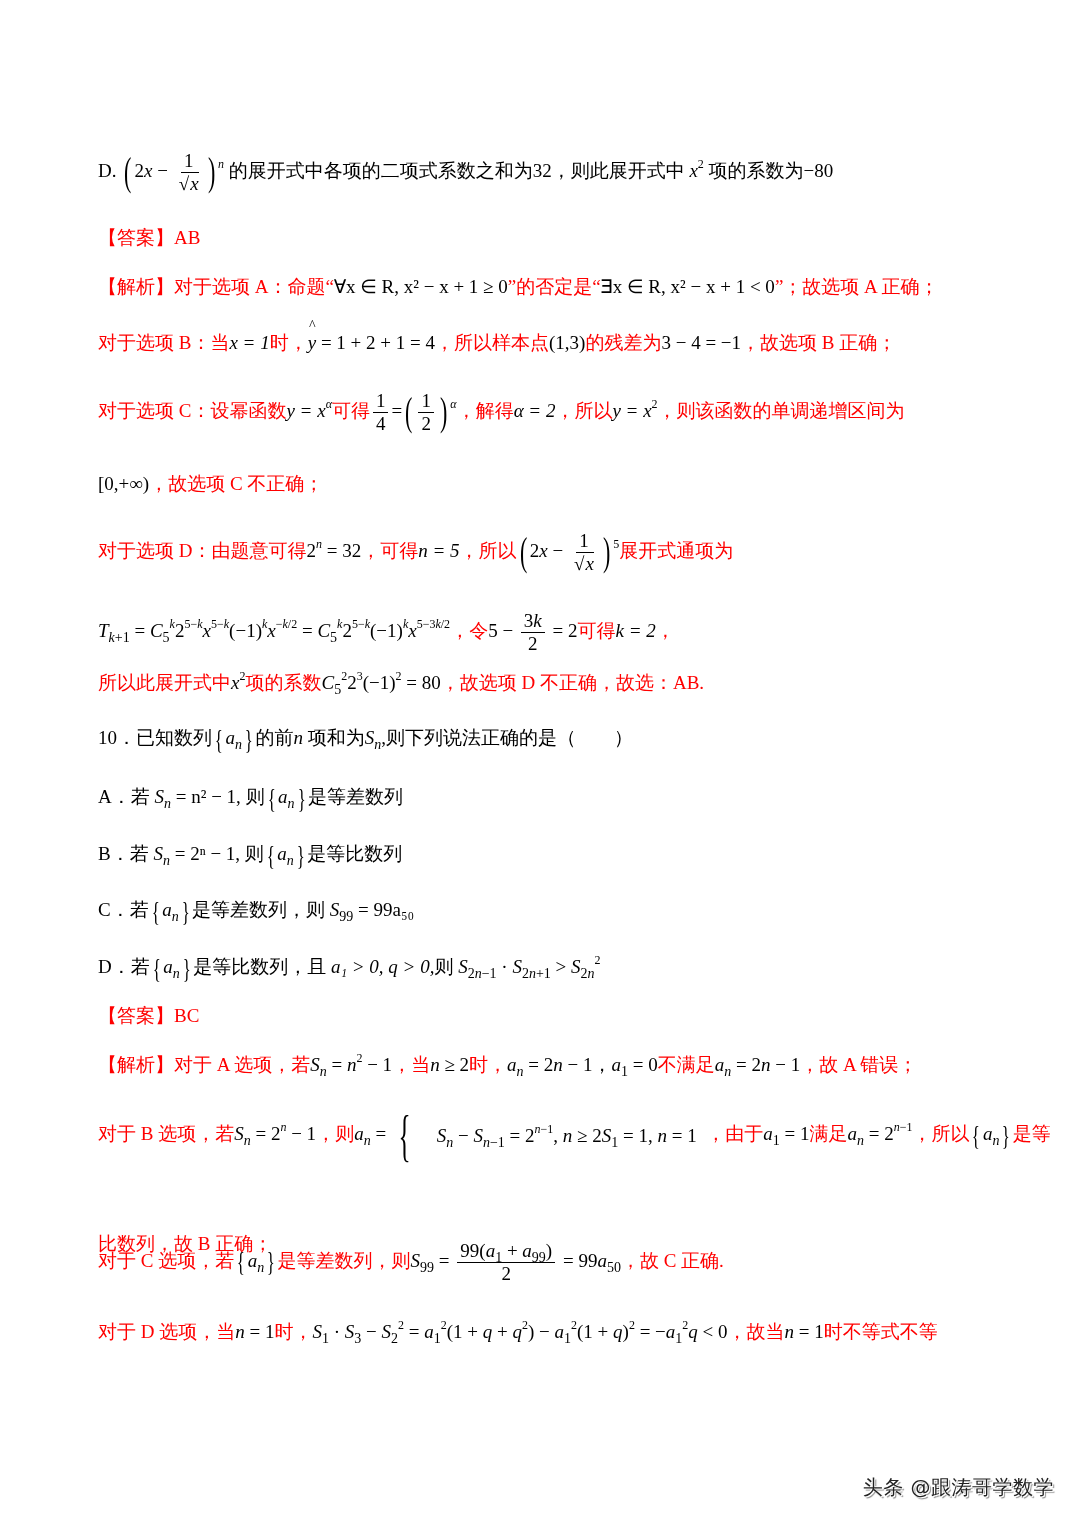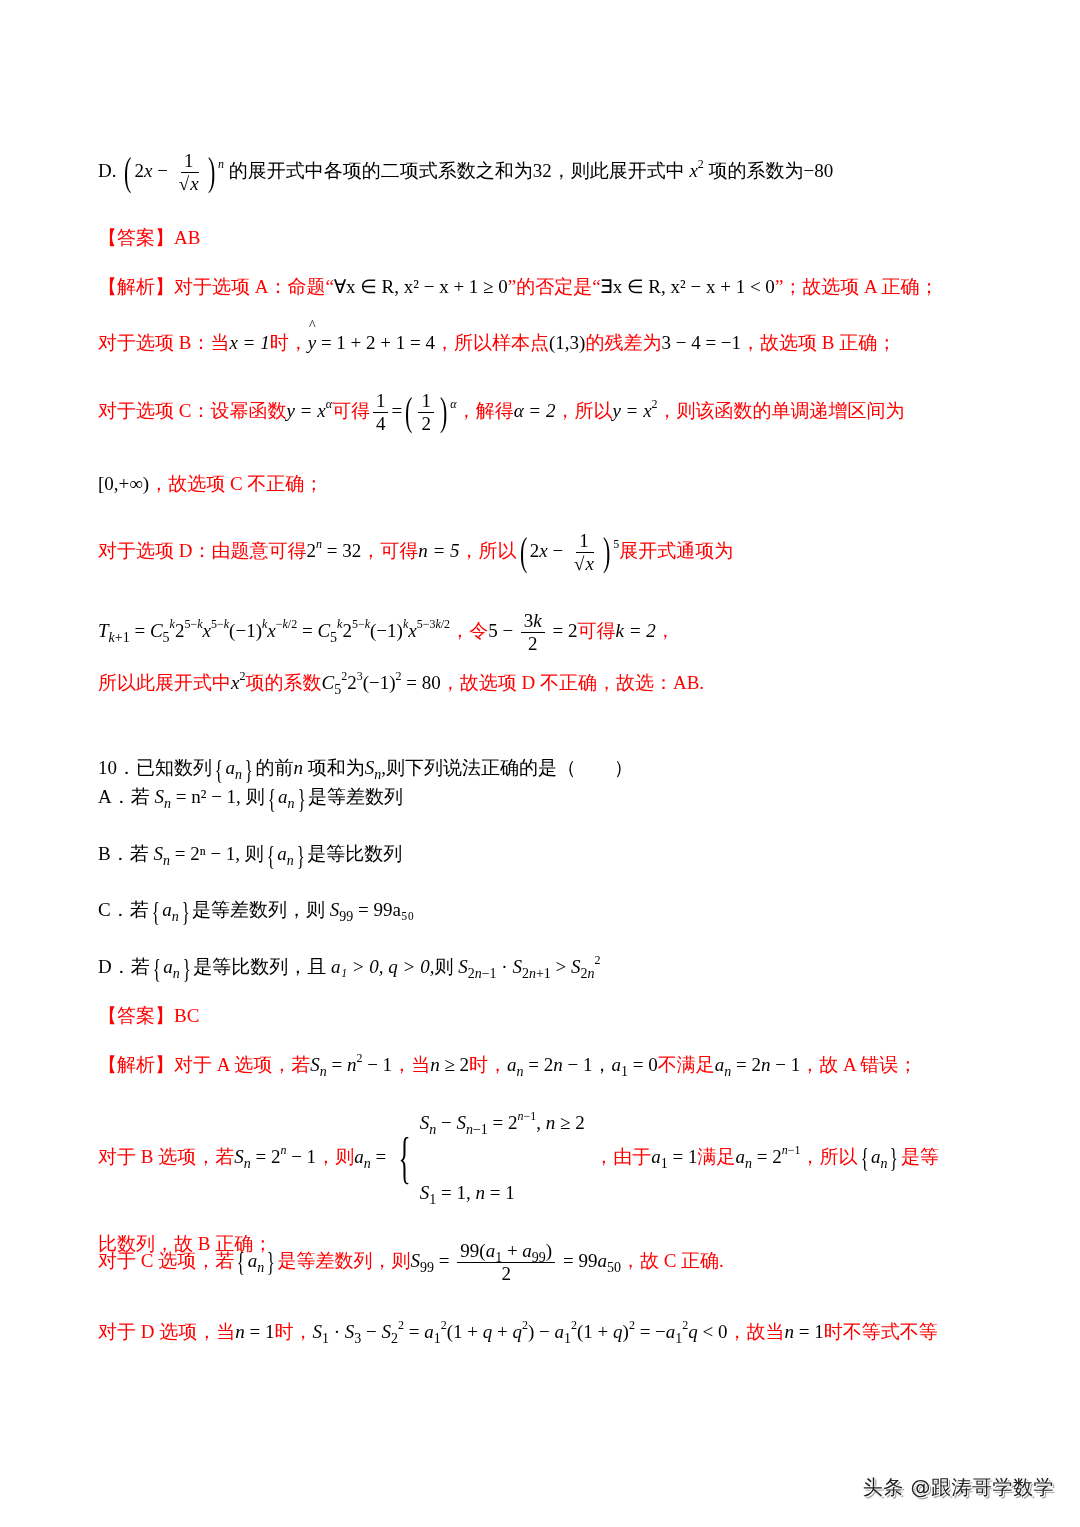--- a/index.html
+++ b/index.html
@@ -10,21 +10,21 @@
   .blk { color:#000; }
   i { font-style:italic; }
   sup { font-size:12px; vertical-align:9px; line-height:0; }
   sub { font-size:14px; vertical-align:-5px; line-height:0; }
   .frac { display:inline-flex; flex-direction:column; align-items:center; vertical-align:middle; margin:0 3px; }
   .frac .num { padding:0 3px; border-bottom:1.5px solid currentColor; line-height:1.15; }
   .frac .den { padding:0 3px; line-height:1.15; }
   .paren { font-size:40px; font-weight:100; vertical-align:middle; transform:scaleX(0.55); display:inline-block; line-height:1; }
   .brace { font-size:28px; vertical-align:middle; display:inline-block; transform:scaleX(0.6); line-height:1;}
   .sqrt { border-top:1.5px solid currentColor; padding-left:1px; }
-  .piece { display:inline-flex; flex-direction:column; vertical-align:middle; line-height:1.6; margin-left:2px;gap:40px;}
+  .piece { display:inline-flex; flex-direction:row; vertical-align:middle; line-height:1.6; margin-left:19px;}
   .bigbrace { font-size:56px; transform:scaleX(0.45); display:inline-block; vertical-align:middle; line-height:1;}
   .watermark { position:absolute; right:26px; top:1474px; font-family:"DejaVu Sans", sans-serif; font-size:20px; color:#222;
                text-shadow:1px 1px 0 #fff, -1px -1px 0 #fff, 2px 2px 1px #888; letter-spacing:0.5px;}
   .hat { position:relative; display:inline-block; }
   .hat::before { content:"^"; position:absolute; top:-14px; left:1px; font-size:14px; }
 </style>
 </head>
 <body>
 
 <div class="line blk" style="top:150px;">
@@ -74,21 +74,21 @@
   <span class="blk"><i>T</i><sub><i>k</i>+1</sub> = <i>C</i><sub>5</sub><sup><i>k</i></sup>2<sup>5−<i>k</i></sup><i>x</i><sup>5−<i>k</i></sup>(−1)<sup><i>k</i></sup><i>x</i><sup>−<i>k</i>/2</sup> = <i>C</i><sub>5</sub><sup><i>k</i></sup>2<sup>5−<i>k</i></sup>(−1)<sup><i>k</i></sup><i>x</i><sup>5−3<i>k</i>/2</sup></span><span>，令</span><span class="blk">5 − <span class="frac">
         <span class="num">3<i>k</i></span>
         <span class="den">2</span>
       </span> = 2</span><span>可得</span><span class="blk"><i>k = 2</i></span><span>，</span>
 </div>
 
 <div class="line red" style="top:673px;">
   <span>所以此展开式中</span><span class="blk"><i>x</i><sup>2</sup></span><span>项的系数</span><span class="blk"><i>C</i><sub>5</sub><sup>2</sup>2<sup>3</sup>(−1)<sup>2</sup> <span>= 80</span></span><span>，故选项 D 不正确，故选：AB.</span>
 </div>
 
-<div class="line blk" style="top:756px;">
+<div class="line blk" style="top:726px;">
   <span>10．</span><span>已知数列</span><span class="brace">{</span><i>a</i><sub><i>n</i></sub><span class="brace">}</span><span>的前</span><i>n</i> <span>项和为</span><i>S</i><sub><i>n</i></sub><span>,则下列说法正确的是（　　）</span>
 </div>
 
 <div class="line blk" style="top:785px;">
   <span>A．</span><span>若</span> <i>S</i><sub><i>n</i></sub> <span>= n² − 1,</span> <span>则</span><span class="brace">{</span><i>a</i><sub><i>n</i></sub><span class="brace">}</span><span>是等差数列</span>
 </div>
 
 <div class="line blk" style="top:842px;">
   <span>B．</span><span>若</span> <i>S</i><sub><i>n</i></sub> <span>= 2ⁿ − 1,</span> <span>则</span><span class="brace">{</span><i>a</i><sub><i>n</i></sub><span class="brace">}</span><span>是等比数列</span>
 </div>

